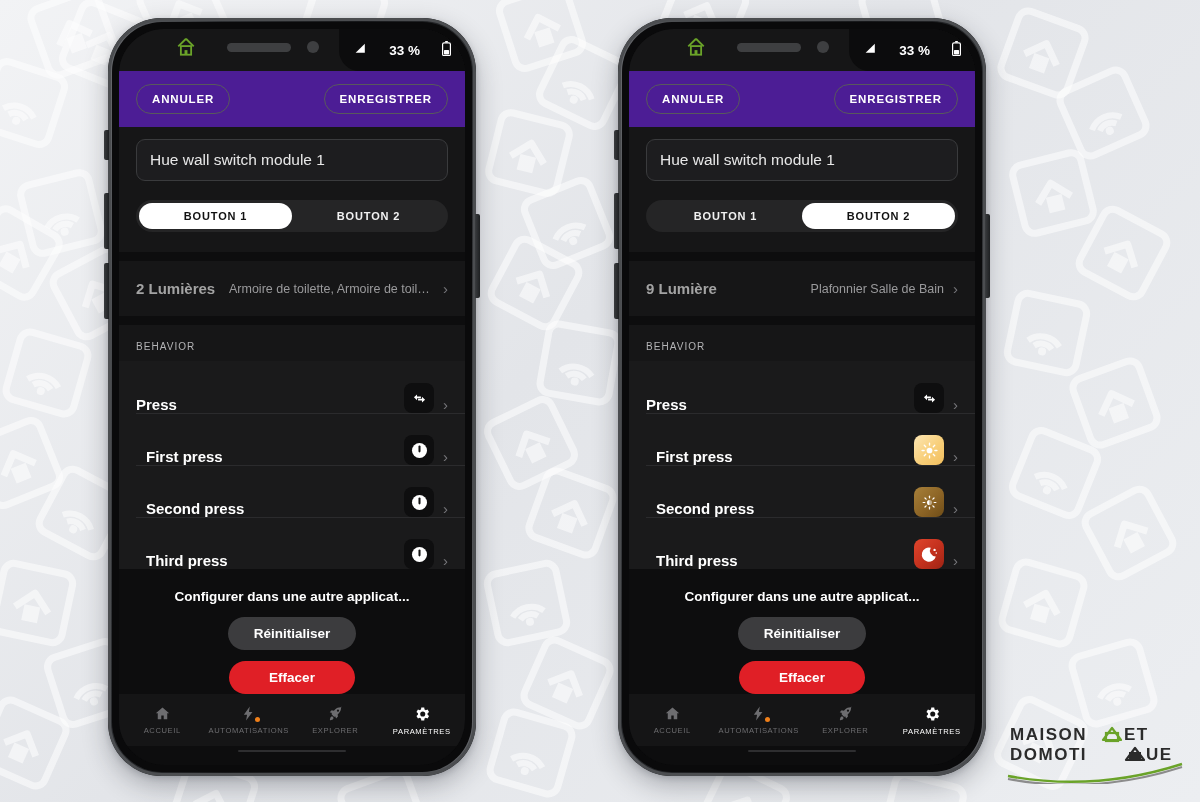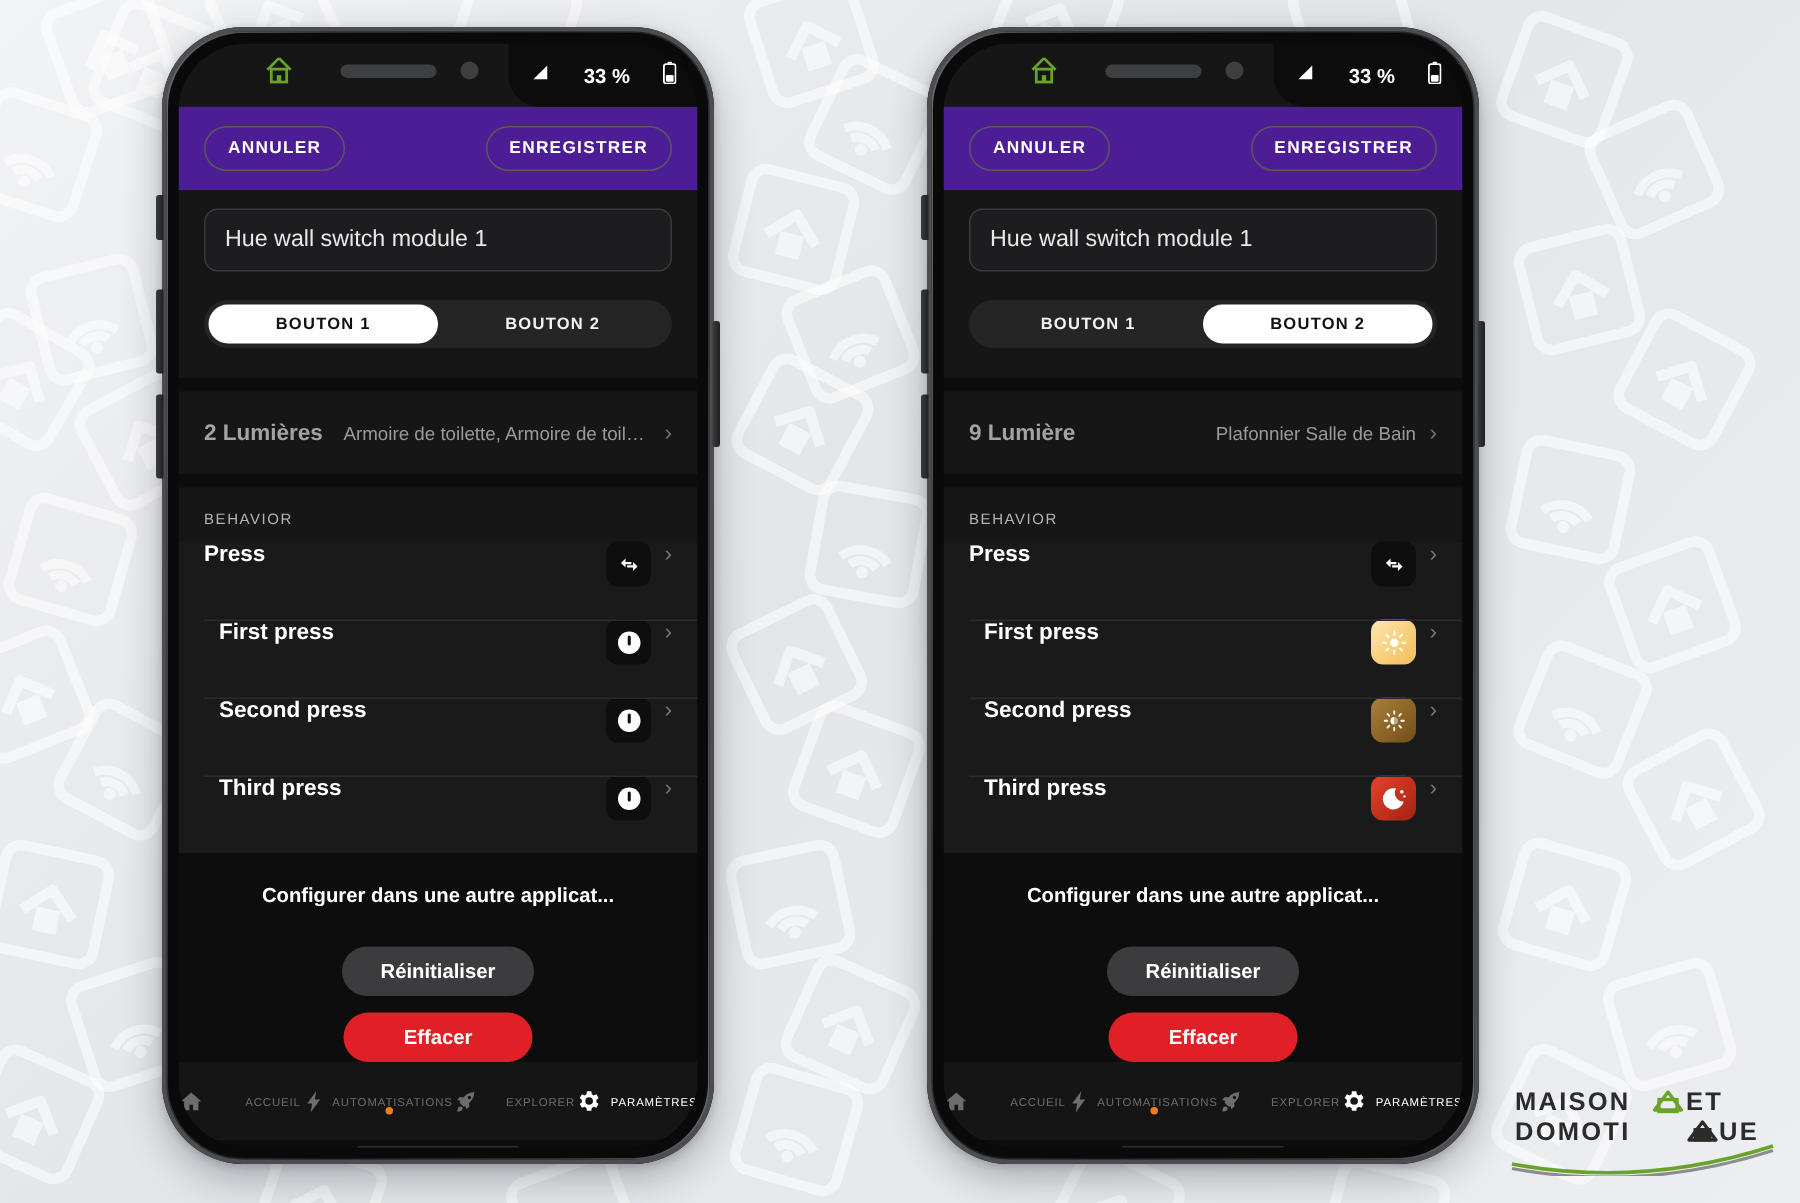--- a/index.html
+++ b/index.html
@@ -195,21 +195,21 @@
   .section-hdr {
     background: #161617;
     color: #b4b4b6;
     font-size: 10px;
     letter-spacing: 1.05px;
     padding: 16px 17px 9px;
   }
 
   .behavior-list { background: #1a1a1b; }
   .b-row {
-    display: flex; align-items: flex-start;
+    display: flex; align-items: flex-end;
     height: 52px;
     padding: 0 17px;
     cursor: pointer;
     position: relative;
   }
   .b-row.indent { padding-left: 27px; }
   .b-row + .b-row::before {
     content: "";
     position: absolute; left: 17px; right: 0; top: 0;
     height: 1px; background: #2b2b2d;
@@ -233,21 +233,21 @@
     display: flex; flex-direction: column;
     align-items: center;
     padding-top: 20px;
   }
   .footer-note {
     color: #fff; font-size: 13.5px; font-weight: bold;
     max-width: 250px; text-align: center;
     overflow: hidden; white-space: nowrap; text-overflow: ellipsis;
   }
   .btn-reset {
-    margin-top: 27px;
+    margin-top: 13px;
     background: #3c3c3e;
     color: #fff;
     border: none; border-radius: 20px;
     font-size: 13.5px; font-weight: bold;
     font-family: "Liberation Sans", sans-serif;
     padding: 9px 26px;
     cursor: pointer;
   }
   .btn-erase {
     margin-top: 11px;
@@ -263,22 +263,22 @@
   
   .tabbar {
     flex: none;
     height: 52px;
     background: #151516;
     display: flex;
     align-items: center;
   }
   .tab {
     flex: 1;
-    display: flex; flex-direction: row;
-    align-items: center; justify-content: space-between;
+    display: flex; flex-direction: column;
+    align-items: center; justify-content: flex-end;
     gap: 4px;
     cursor: pointer;
     position: relative;
   }
   .tab-label {
     font-size: 7.6px; letter-spacing: .6px;
     color: #6d6d70;
   }
   .tab.active .tab-label { color: #ffffff; }
   .tab svg { display: block; fill: #6d6d70; }

